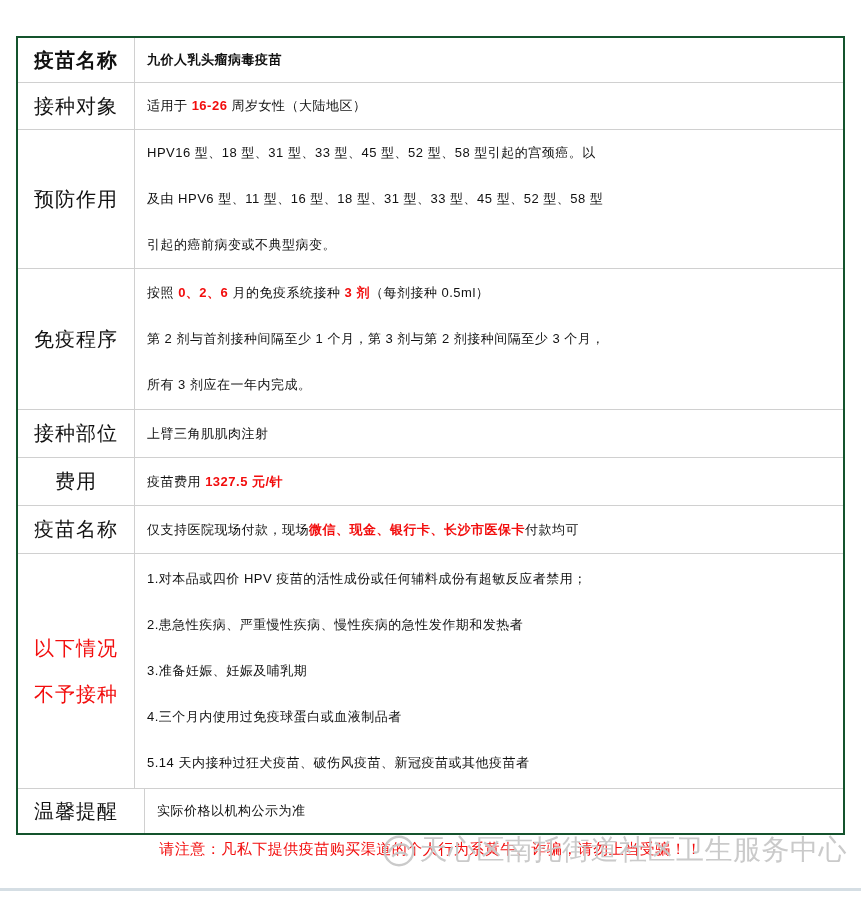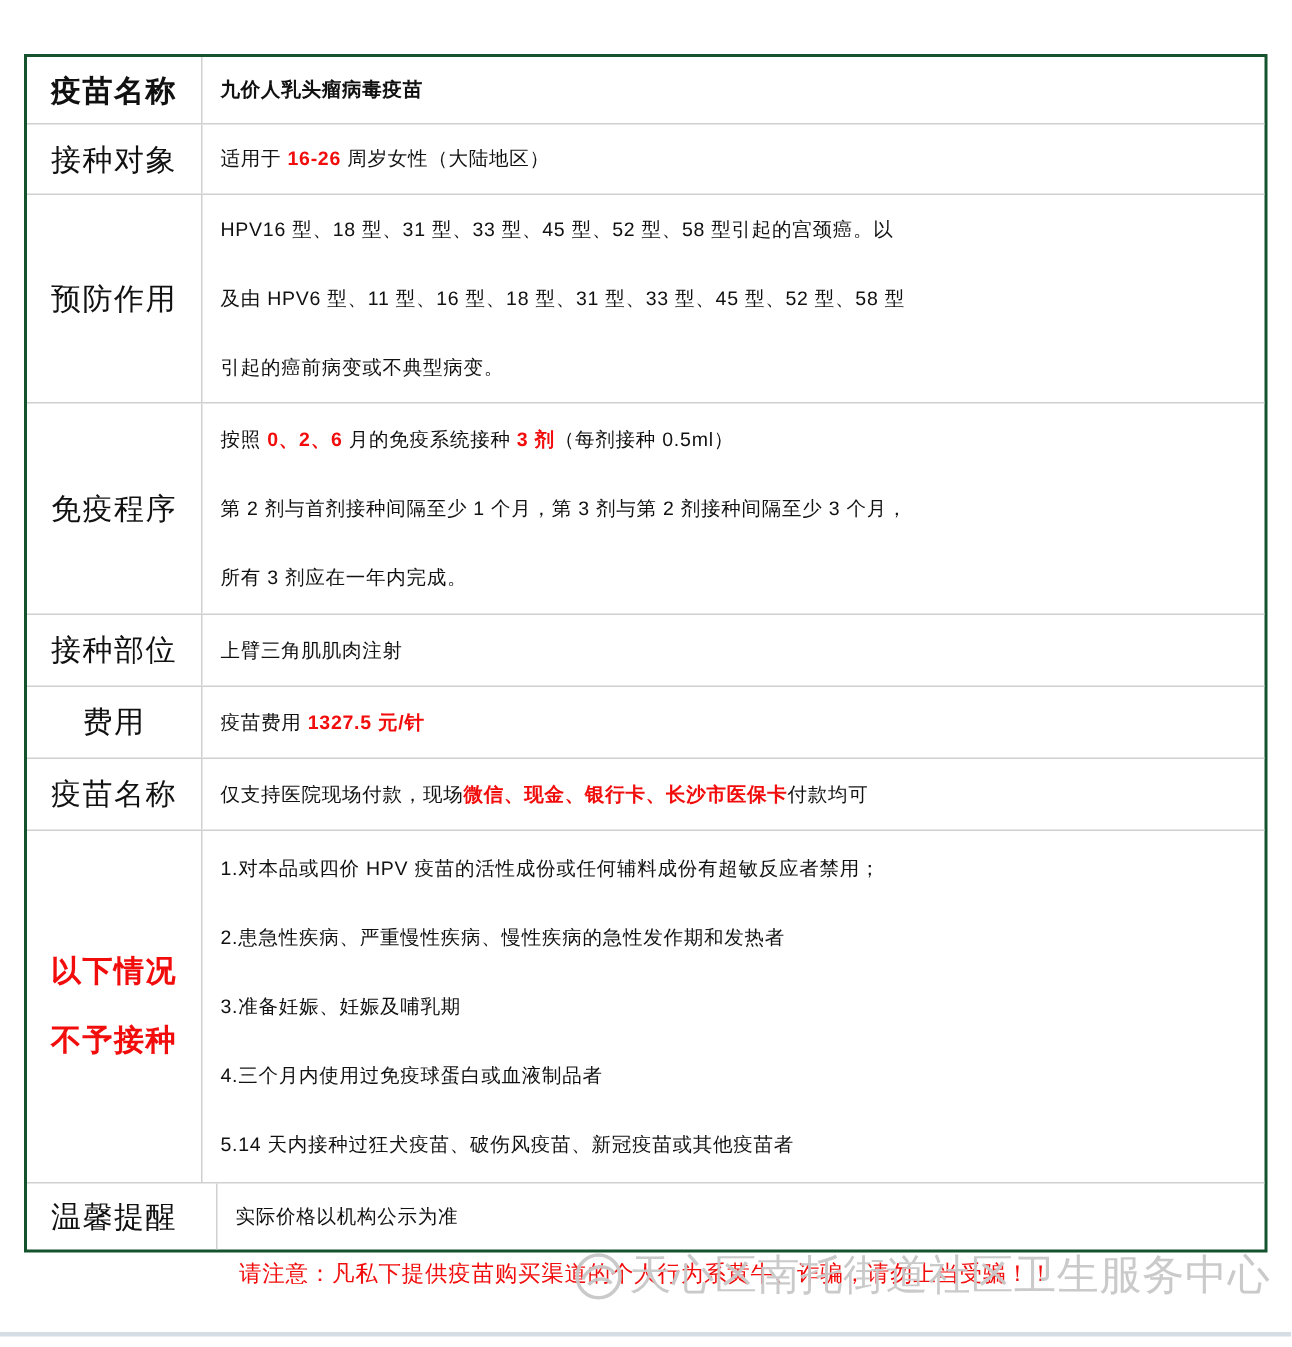--- a/index.html
+++ b/index.html
@@ -19,21 +19,21 @@
     font-size:20px;letter-spacing:1px;box-sizing:border-box;
   }
   .cell-value{
     flex:1;border-left:1px solid #d0d0d0;padding:0 12px;box-sizing:border-box;
     display:flex;flex-direction:column;justify-content:center;
     font-size:13px;letter-spacing:0.5px;
   }
   .line{line-height:46px;white-space:nowrap;}
   .b{font-weight:700;}
   .em{color:#f20d0d;font-weight:700;}
-  .red-label{color:#f20d0d;font-weight:700;line-height:46px;}
+  .red-label{color:#f20d0d;font-weight:400;line-height:46px;}
   
   .r1{height:45px;} .r2{height:47px;} .r3{height:139px;} .r4{height:141px;}
   .r5{height:48px;} .r6{height:48px;} .r7{height:48px;} .r8{height:235px;} .r9{height:44px;}
   .footer-notice{
     position:absolute;left:0;top:840px;width:861px;text-align:center;
     color:#f20d0d;font-size:15px;letter-spacing:0.5px;white-space:nowrap;
   }
   .watermark{
     position:absolute;top:831px;right:14px;display:flex;align-items:center;gap:2px;
     color:#c8c8c8;font-size:28px;letter-spacing:0.5px;white-space:nowrap;opacity:0.95;

